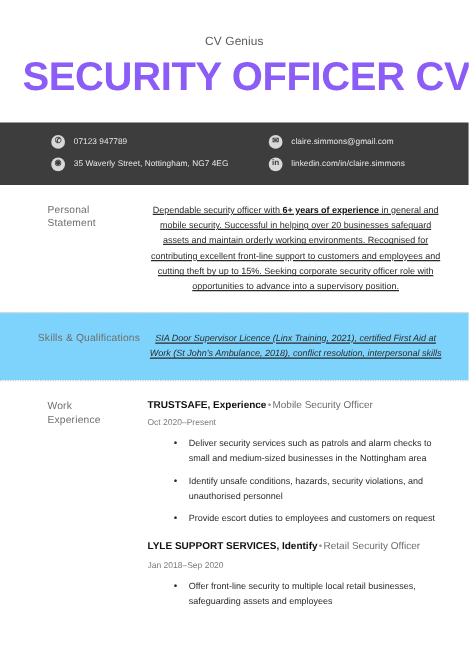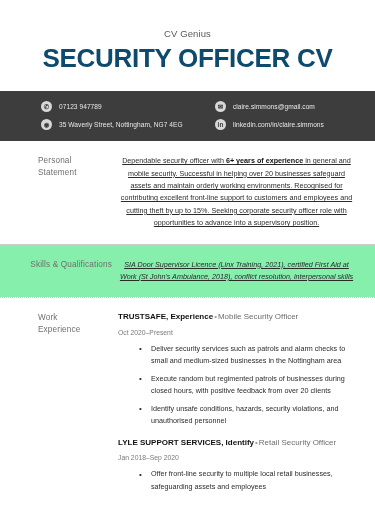--- a/index.html
+++ b/index.html
@@ -24,23 +24,23 @@
     padding: 28px 18px 10px 18px;
     text-align: center;
   }
   .brand {
     font-size: 9.5px;
     color: #5b5b5b;
     letter-spacing: 0.1px;
     margin-bottom: 6px;
   }
   .cv-title {
-    font-size: 26px;
+    font-size: 32px;
     font-weight: bold;
-    color: #0c4a6e;
+    color: #8b5cf6;
     letter-spacing: -0.3px;
     line-height: 1.05;
     white-space: nowrap;
   }
 
   
   .contact-bar {
     margin-top: 9px;
     background: #3d3d3d;
     padding: 10px 0 11px 0;
@@ -80,21 +80,21 @@
     white-space: nowrap;
   }
 
   
   .section {
     display: flex;
     padding: 14px 20px 14px 0;
     border-top: 1px dotted #cccccc;
   }
   .section.no-rule { border-top: none; border-radius: 16px; }
-  .section.shaded { background: #86efac; }
+  .section.shaded { background: #7dd3fc; }
 
   .sec-label {
     width: 118px;
     flex: none;
     padding-left: 38px;
     padding-right: 6px;
     font-size: 8.2px;
     color: #6f6f6f;
     line-height: 1.45;
     letter-spacing: 0.15px;
@@ -210,22 +210,22 @@
 Experience</div>
     <div class="sec-body">
 
       <div class="job">
         <div class="job-head">
           <span class="job-company">TRUSTSAFE, Experience</span><span class="job-sep">•</span><span class="job-role">Mobile Security Officer</span>
         </div>
         <div class="job-dates">Oct 2020–Present</div>
         <ul class="bullets">
           <li>Deliver security services such as patrols and alarm checks to small and medium-sized businesses in the Nottingham area</li>
-          <li>Execute random but regimented patrols of businesses during closed hours, with positive feedback from over 20 clients</li>
           <li>Identify unsafe conditions, hazards, security violations, and unauthorised personnel</li>
+          <li>Provide escort duties to employees and customers on request</li>
         </ul>
       </div>
 
       <div class="job">
         <div class="job-head">
           <span class="job-company">LYLE SUPPORT SERVICES, Identify</span><span class="job-sep">•</span><span class="job-role">Retail Security Officer</span>
         </div>
         <div class="job-dates">Jan 2018–Sep 2020</div>
         <ul class="bullets">
           <li>Offer front-line security to multiple local retail businesses, safeguarding assets and employees</li>

